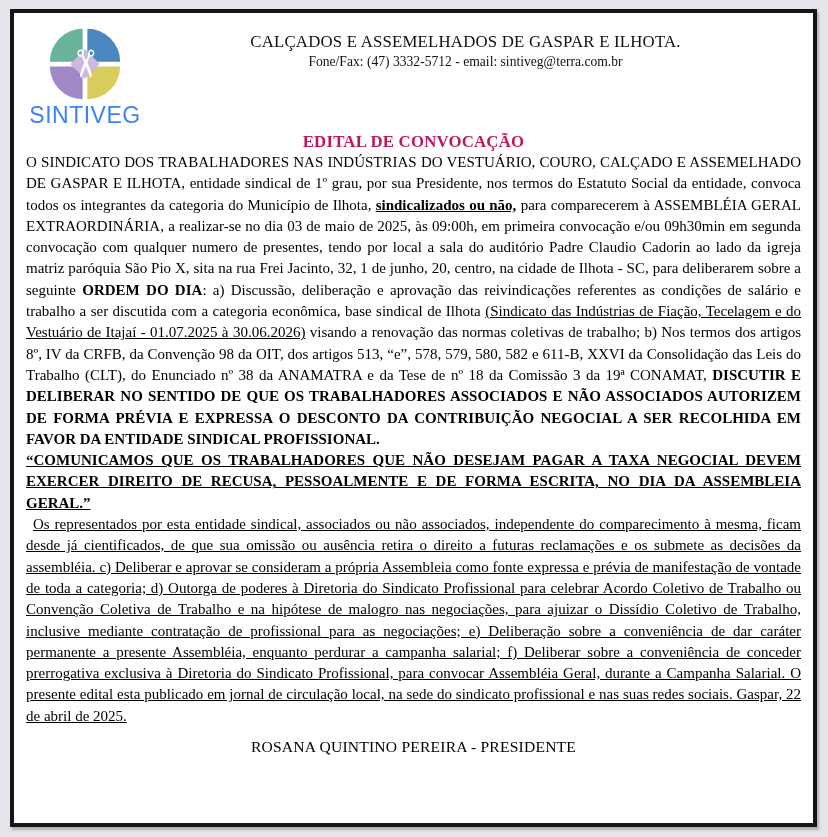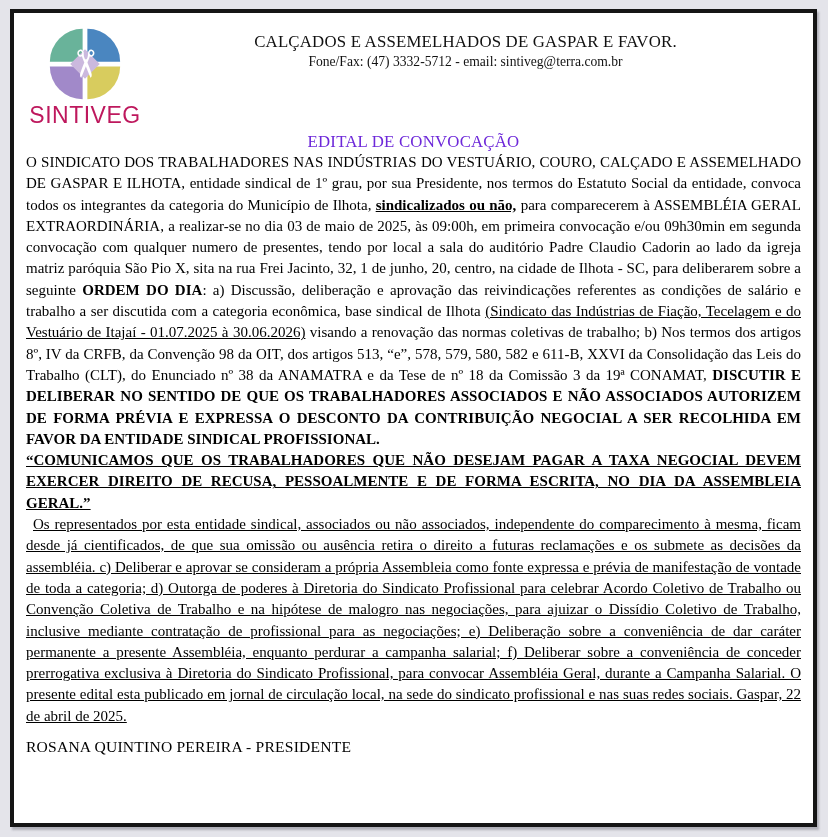--- a/index.html
+++ b/index.html
@@ -18,39 +18,39 @@
     border:4px solid #151515;
     box-shadow:2px 3px 2px rgba(80,80,95,.35);
     padding:10px 12px 0 12px;
   }
   
   .hdr{display:flex;align-items:flex-start;}
   .logo-block{width:118px;flex:0 0 118px;text-align:center;padding-top:3px;}
   .logo-art{width:76px;height:76px;margin:0 auto;display:block;}
   .logo-label{
     font-family:"Liberation Sans","DejaVu Sans",sans-serif;
-    font-size:23px;color:#be185d;letter-spacing:.5px;
+    font-size:23px;color:#3b82f6;letter-spacing:.5px;
     margin-top:1px;line-height:24px;
   }
   .hdr-text{flex:1;text-align:center;padding-top:8px;padding-right:14px;}
   .org-line{font-size:16.8px;line-height:21.5px;color:#111;letter-spacing:.2px;}
   .addr-line{font-size:13.6px;line-height:17.5px;color:#111;margin-top:2px;}
   .contact-line{font-size:13.6px;line-height:17.5px;color:#111;}
   
   .doc-title{
-    text-align:center;font-weight:normal;font-size:16.8px;
-    line-height:20px;margin-top:5px;color:#6d28d9;letter-spacing:.2px;
+    text-align:center;font-weight:bold;font-size:16.8px;
+    line-height:20px;margin-top:5px;color:#be185d;letter-spacing:.2px;
   }
   .body-text{color:#000;font-size:15px;line-height:21.3px;text-align:justify;}
   .body-text p{margin:0;}
   p.indent-sm{text-indent:7px;text-decoration:underline;}
   .seg-b{font-weight:bold;}
   .seg-u{text-decoration:underline;}
   .signature{
-    text-align:left;font-size:15.6px;color:#000;
+    text-align:center;font-size:15.6px;color:#000;
     margin-top:11px;letter-spacing:.2px;
     font-family:"Liberation Serif","DejaVu Serif",serif;
   }
 </style>
 </head>
 <body>
 
 <div class="paper">
 
   <div class="hdr">
@@ -62,21 +62,21 @@
           <path d="M1.5,-1.5 L36,-1.5 A34.5,34.5 0 0 0 1.5,-36 Z" fill="#4a86c0" transform="translate(1,-1)"></path>
           <path d="M1.5,1.5 L1.5,36 A34.5,34.5 0 0 0 36,1.5 Z" fill="#d8cc5e" transform="translate(1,1)"></path>
           <path d="M-1.5,1.5 L-36,1.5 A34.5,34.5 0 0 0 -1.5,36 Z" fill="#a189c9" transform="translate(-1,1)"></path>
           <rect x="-11" y="-11" width="22" height="22" transform="rotate(45)" fill="#cbb9de"></rect>
           <text x="0" y="0" transform="rotate(90)" font-size="40" fill="#ffffff" text-anchor="middle" dominant-baseline="central" font-family="'DejaVu Sans',sans-serif">✂</text>
         </g>
       </svg>
       <div class="logo-label">SINTIVEG</div>
     </div>
     <div class="hdr-text">
-      <div class="org-line">CALÇADOS E ASSEMELHADOS DE GASPAR E FAVOR.</div>
+      <div class="org-line">CALÇADOS E ASSEMELHADOS DE GASPAR E ILHOTA.</div>
       <div class="contact-line">Fone/Fax: (47)  3332-5712 - email: sintiveg@terra.com.br</div>
     </div>
   </div>
 
   <div class="doc-title">EDITAL DE CONVOCAÇÃO</div>
 
   <div class="body-text">
     <p><span>O SINDICATO DOS TRABALHADORES NAS INDÚSTRIAS DO VESTUÁRIO, COURO, CALÇADO E ASSEMELHADO DE GASPAR E ILHOTA, entidade sindical de 1º grau, por sua Presidente, nos termos do Estatuto Social da entidade, convoca todos os integrantes da categoria do Município de Ilhota, </span><span class="seg-b seg-u">sindicalizados ou não,</span><span> para comparecerem à ASSEMBLÉIA GERAL EXTRAORDINÁRIA, a realizar-se no dia 03 de maio de 2025, às 09:00h, em primeira convocação e/ou 09h30min em segunda convocação com qualquer numero de presentes, tendo por local a sala do auditório Padre Claudio Cadorin ao lado da igreja matriz paróquia São Pio X, sita na rua Frei Jacinto, 32, 1 de junho, 20, centro, na cidade de Ilhota - SC, para deliberarem sobre a seguinte </span><span class="seg-b">ORDEM DO DIA</span><span>: a) Discussão, deliberação e aprovação das reivindicações referentes as condições de salário e trabalho a ser discutida com a categoria econômica, base sindical de Ilhota </span><span class="seg-u">(Sindicato das Indústrias de Fiação, Tecelagem e do Vestuário de Itajaí - 01.07.2025 à 30.06.2026)</span><span> visando a renovação das normas coletivas de trabalho; b) Nos termos dos artigos 8º, IV da CRFB, da Convenção 98 da OIT, dos artigos 513, “e”, 578, 579, 580, 582 e 611-B, XXVI da Consolidação das Leis do Trabalho (CLT), do Enunciado nº 38 da ANAMATRA e da Tese de nº 18 da Comissão 3 da 19ª CONAMAT, </span><span class="seg-b">DISCUTIR E DELIBERAR NO SENTIDO DE QUE OS TRABALHADORES ASSOCIADOS E NÃO ASSOCIADOS AUTORIZEM DE FORMA PRÉVIA E EXPRESSA O DESCONTO DA CONTRIBUIÇÃO NEGOCIAL A SER RECOLHIDA EM FAVOR DA ENTIDADE SINDICAL PROFISSIONAL.</span></p>
     <p><span class="seg-b seg-u">“COMUNICAMOS QUE OS TRABALHADORES QUE NÃO DESEJAM PAGAR A TAXA NEGOCIAL DEVEM EXERCER DIREITO DE RECUSA, PESSOALMENTE E DE FORMA ESCRITA, NO DIA DA ASSEMBLEIA GERAL.”</span></p>
     <p class="indent-sm"><span>Os representados por esta entidade sindical, associados ou não associados, independente do comparecimento à mesma, ficam desde já cientificados, de que sua omissão ou ausência retira o direito a futuras reclamações e os submete as decisões da assembléia. c) Deliberar e aprovar se consideram a própria Assembleia como fonte expressa e prévia de manifestação de vontade de toda a categoria; d) Outorga de poderes à Diretoria do Sindicato Profissional para celebrar Acordo Coletivo de Trabalho ou Convenção Coletiva de Trabalho e na hipótese de malogro nas negociações, para ajuizar o Dissídio Coletivo de Trabalho, inclusive mediante contratação de profissional para as negociações; e) Deliberação sobre a conveniência de dar caráter permanente a presente Assembléia, enquanto perdurar a campanha salarial; f) Deliberar sobre a conveniência de conceder prerrogativa exclusiva à Diretoria do Sindicato Profissional, para convocar Assembléia Geral, durante a Campanha Salarial. O presente edital esta publicado em jornal de circulação local, na sede do sindicato profissional e nas suas redes sociais. Gaspar, 22 de abril de 2025.</span></p>

